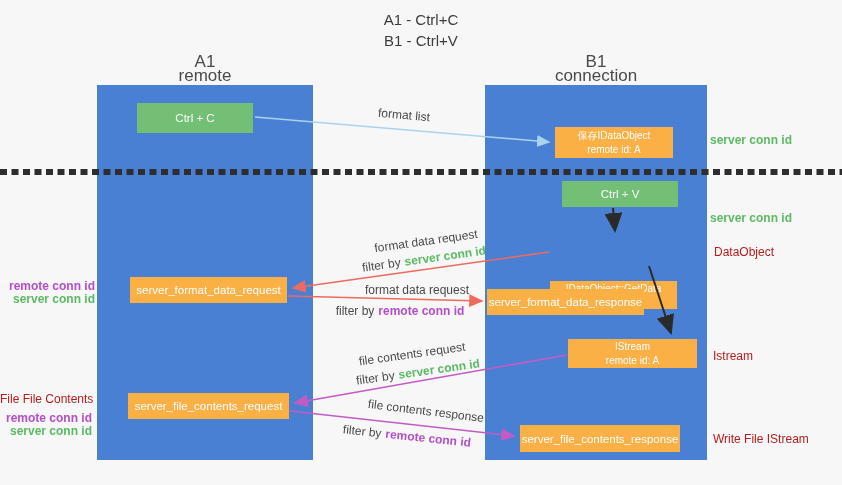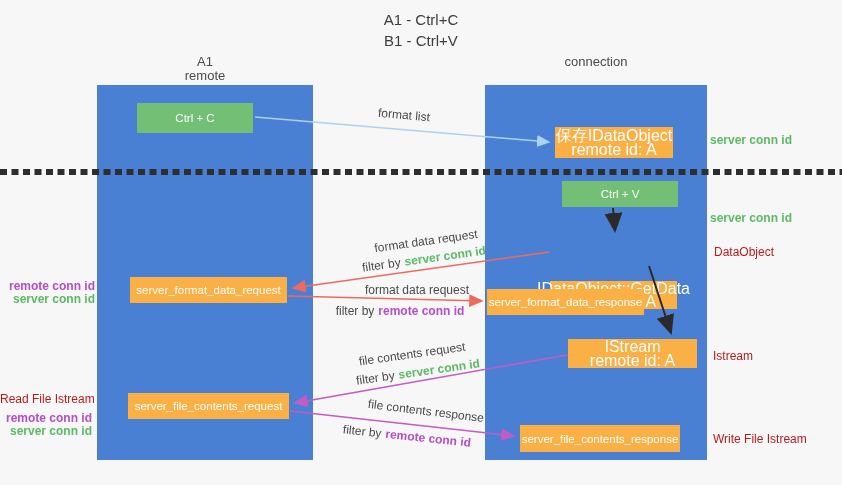--- a/index.html
+++ b/index.html
@@ -2,28 +2,28 @@
 <html><head>
 <meta charset="utf-8">
 <style>
   html,body { margin:0; padding:0; background:#f7f7f8; font-family:"Liberation Sans",sans-serif; }
   .canvas { position:relative; width:842px; height:473px; overflow:hidden; background:#f7f7f8; }
 
   .title { position:absolute; top:9px; left:0; width:100%; text-align:center;
            font-size:15px; color:#3c3c3c; line-height:21px; }
 
   .col-hdr { position:absolute; top:55px; text-align:center; color:#4a4a4a;
-             font-size:13px; line-height:14px; }
+             font-size:17px; line-height:14px; }
   .col { position:absolute; top:85px; height:375px; background:#4a80d4; }
 
   .node { position:absolute; display:flex; align-items:center; justify-content:center;
           color:#ffffff; text-align:center; font-size:11.5px; box-sizing:border-box; }
   .node.green  { background:#72bf75; }
   .node.orange { background:#fbb045; }
-  .node.two-line { flex-direction:column; line-height:13.5px; font-size:16px; }
+  .node.two-line { flex-direction:column; line-height:13.5px; font-size:10px; }
 
   .elbl { position:absolute; font-size:12px; color:#4a4a4a; white-space:nowrap;
           transform-origin:center center; }
   .elbl .part2 { margin-left:4px; }
   .conn-green  { color:#5cba64; font-weight:bold; }
   .conn-purple { color:#b44ec9; font-weight:bold; }
 
   .side { position:absolute; font-size:12px; white-space:nowrap; color:#b91c1c; }
   .side.bold-green  { color:#5cba64; font-weight:bold; }
   .side.bold-purple { color:#b44ec9; font-weight:bold; }
@@ -39,20 +39,21 @@
   <div class="title">
     <div>A1 - Ctrl+C</div>
     <div>B1 - Ctrl+V</div>
   </div>
 
   <div class="col-hdr" style="left:97px; width:216px;">
     <div>A1</div>
     <div>remote</div>
   </div>
   <div class="col-hdr" style="left:485px; width:222px;">
+    <div>B1</div>
     <div>connection</div>
   </div>
 
   <div class="col" style="left:97px; width:216px;"></div>
   <div class="col" style="left:485px; width:222px;"></div>
 
   <div class="node green" style="left:137px; top:103px; width:116px; height:30px;">Ctrl + C</div>
 
   <div class="node orange two-line" style="left:555px; top:127px; width:118px; height:31px;">
     <div>保存IDataObject</div>
@@ -135,22 +136,22 @@
   <div class="elbl" style="left:426px; top:411px; transform:translate(-50%,-50%) rotate(7deg);">file contents response</div>
 
   <div class="elbl" style="left:407px; top:436px; transform:translate(-50%,-50%) rotate(6deg);">
     <span>filter by</span><span class="part2 conn-purple">remote conn id</span>
   </div>
 
   <div class="side bold-green" style="left:710px; top:133px;">server conn id</div>
   <div class="side bold-green" style="left:710px; top:211px;">server conn id</div>
   <div class="side" style="left:714px; top:245px;">DataObject</div>
   <div class="side" style="left:713px; top:349px;">Istream</div>
-  <div class="side" style="left:713px; top:432px;">Write File Istream</div>
+  <div class="side" style="left:713px; top:432px;">Write File IStream</div>
 
   <div class="side bold-purple left-stack" style="top:279px; width:95px;">remote conn id</div>
   <div class="side bold-green left-stack" style="top:292px; width:95px;">server conn id</div>
 
-  <div class="side left-stack" style="top:392px; width:92px;">Read File Istream</div>
+  <div class="side left-stack" style="top:392px; width:92px;">File File Contents</div>
   <div class="side bold-purple left-stack" style="top:411px; width:92px;">remote conn id</div>
   <div class="side bold-green left-stack" style="top:424px; width:92px;">server conn id</div>
 
 </div>
 
 </body></html>

